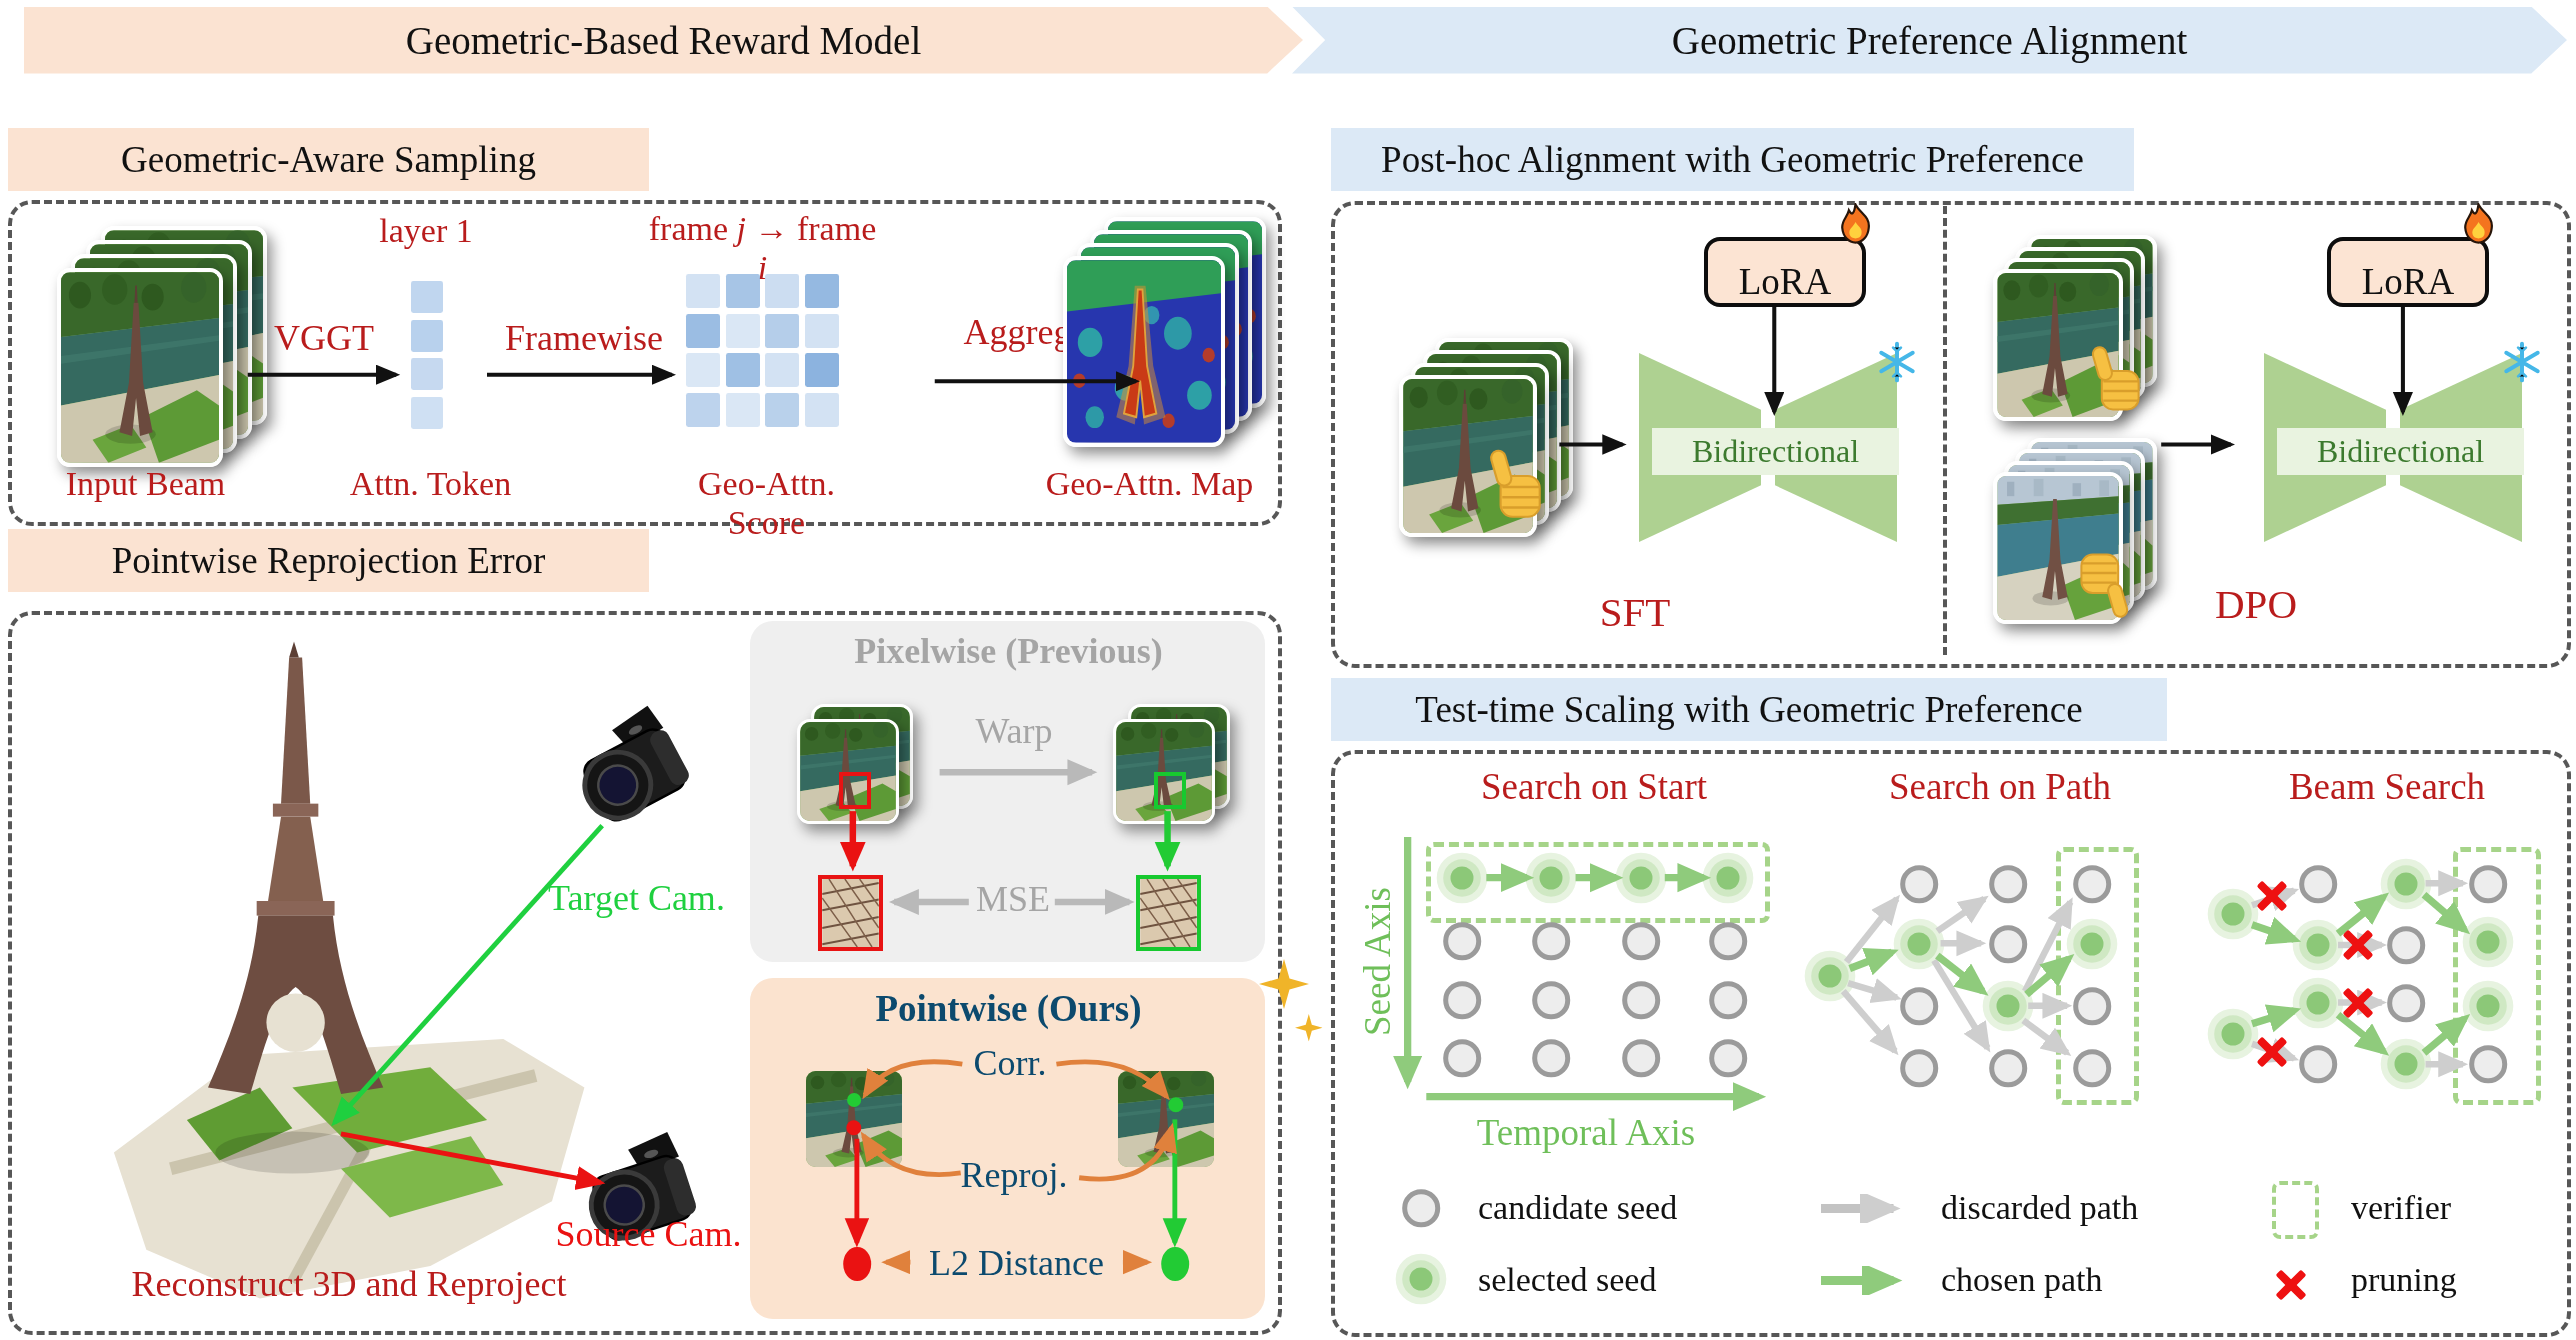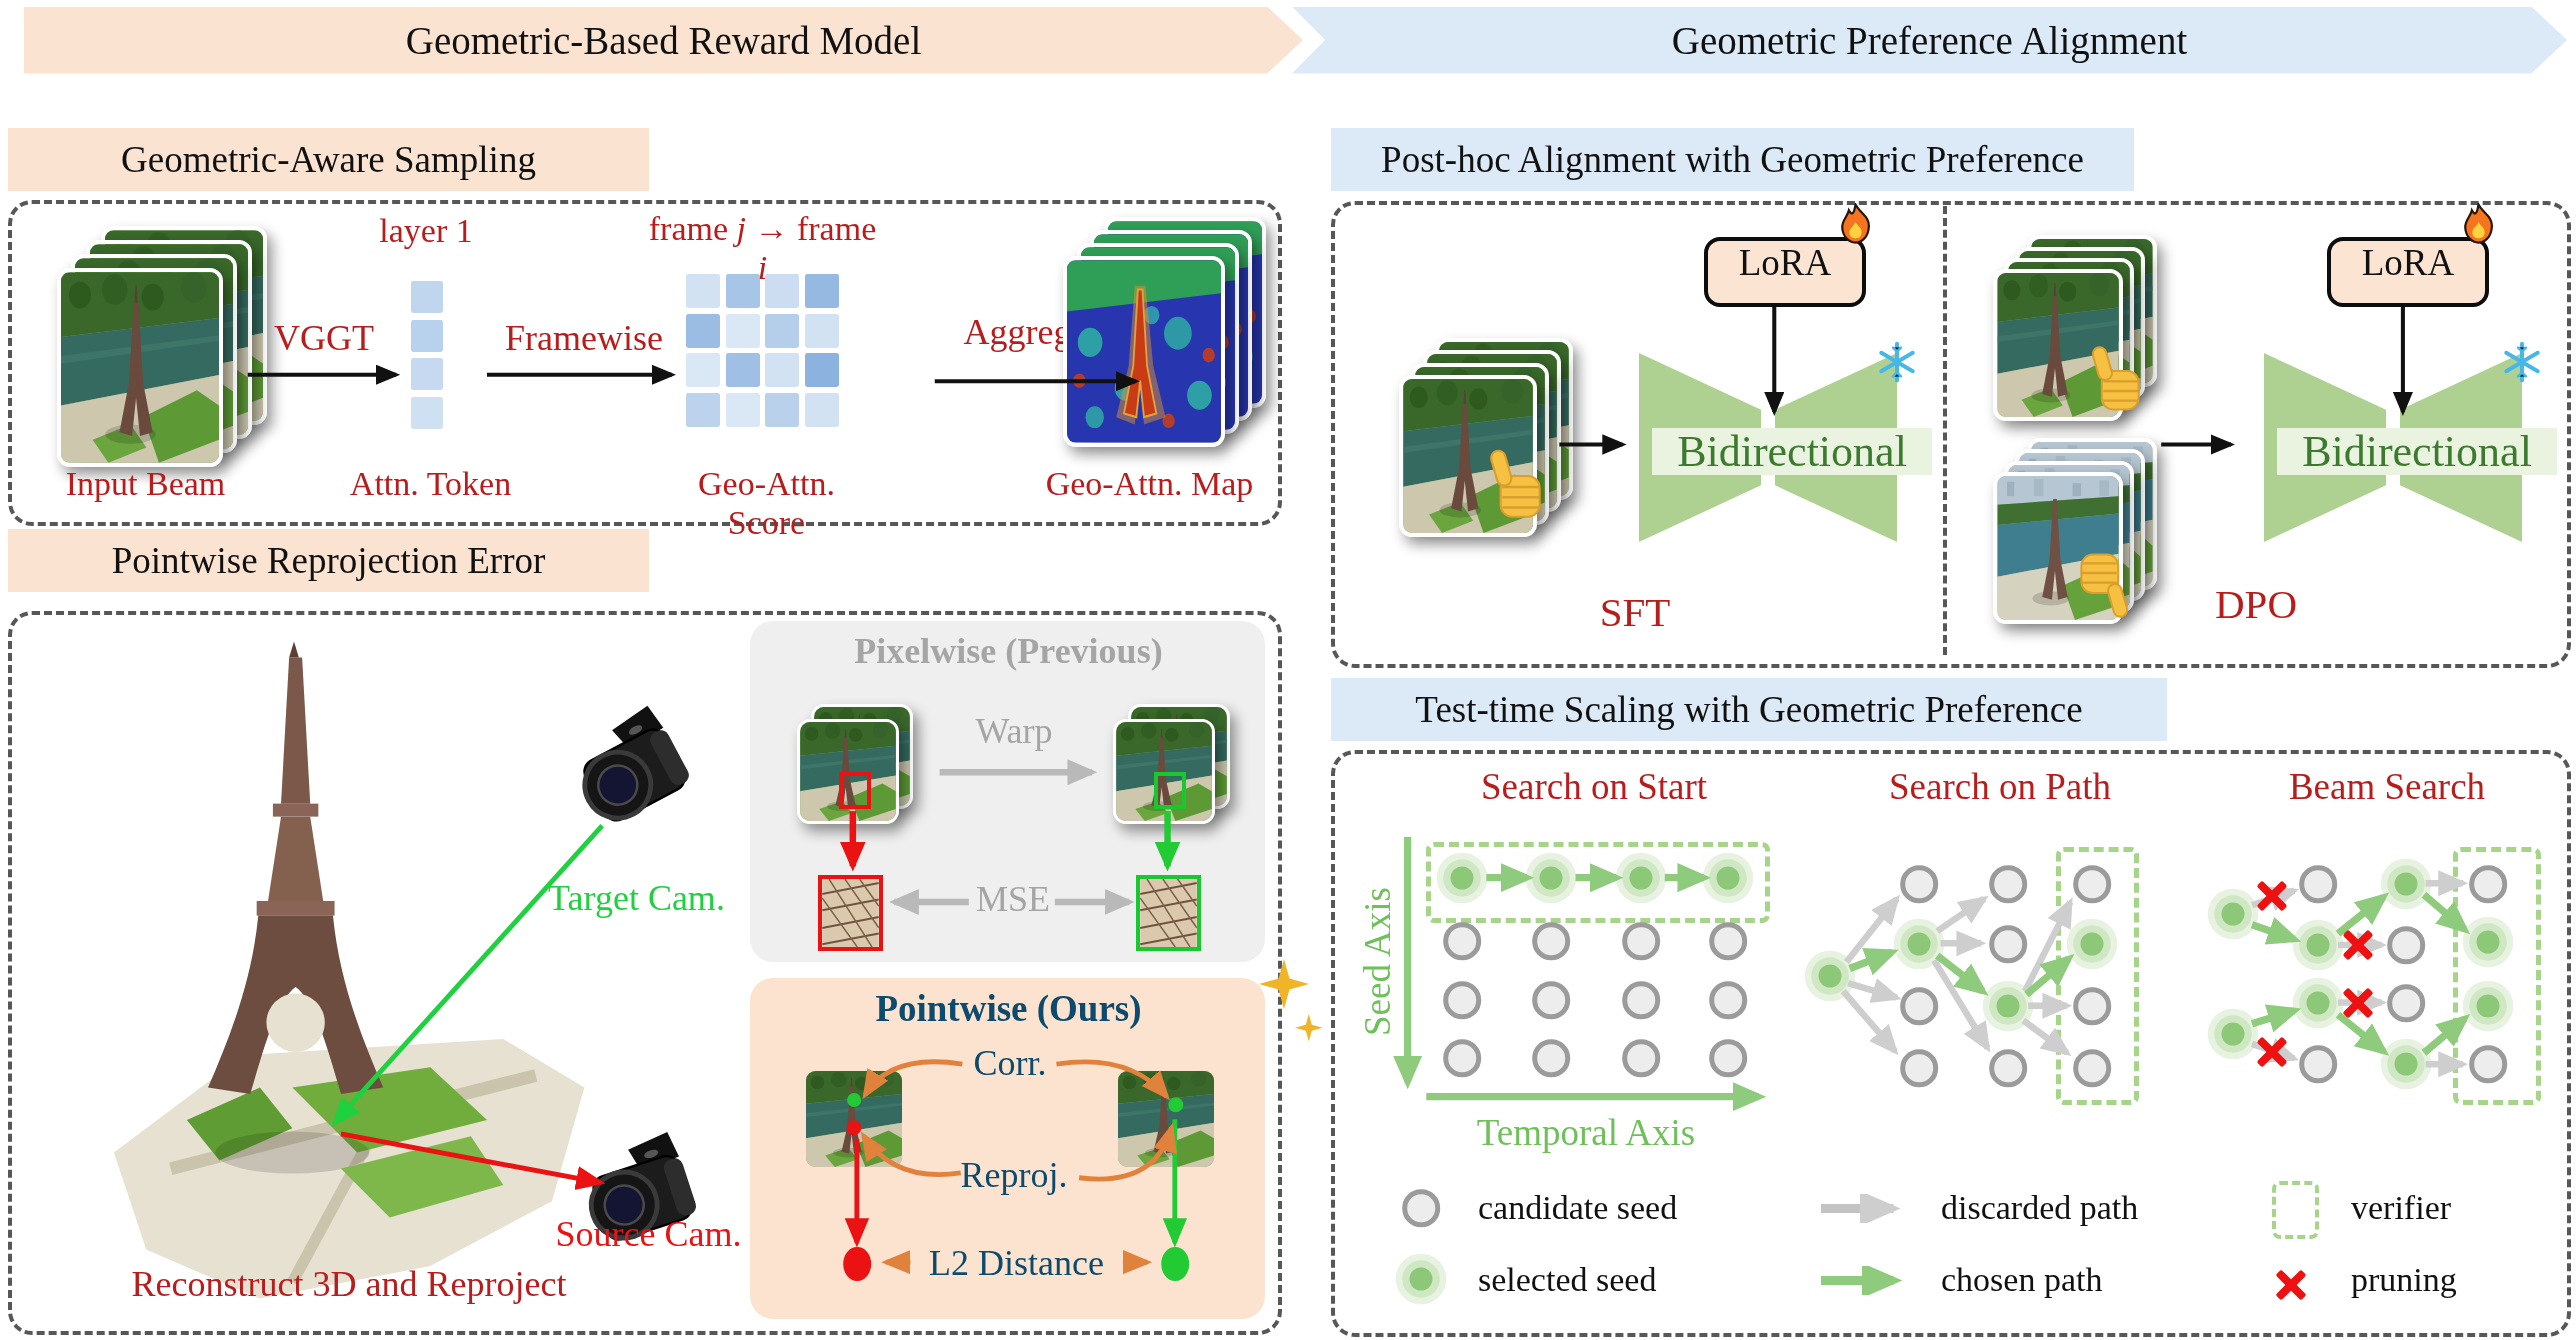--- a/index.html
+++ b/index.html
@@ -18,24 +18,24 @@
   .cell{width:34px;height:34px;border-radius:2.4px;}
   #score-grid{position:absolute;left:686px;top:274px;width:153px;display:grid;
               grid-template-columns:repeat(4,34px);grid-gap:5.7px;}
   .cap{font-size:34px;}
   .gray-t{color:#a5a5a5;}
   .orange-t{color:#0c4a6e;}
   .trapL{position:absolute;width:122px;height:189px;background:#aed191;
          clip-path:polygon(0 0,100% 30%,100% 70%,0 100%);}
   .trapR{position:absolute;width:122px;height:189px;background:#aed191;
          clip-path:polygon(0 30%,100% 0,100% 100%,0 70%);}
-  .bidi{position:absolute;width:280px;height:47px;background:#e9f3e0;color:#3c7a2e;
-        display:flex;align-items:center;justify-content:center;font-size:44px;}
+  .bidi{position:absolute;width:247px;height:47px;background:#e9f3e0;color:#3c7a2e;
+        display:flex;align-items:center;justify-content:center;font-size:32px;}
   .lora{position:absolute;width:154px;height:62px;background:#fce4d3;border:4.9px solid #0d0d0d;
-        border-radius:16px;display:flex;align-items:flex-start;justify-content:center;font-size:37px;}
+        border-radius:16px;display:flex;align-items:flex-end;justify-content:center;font-size:37px;}
   .nd{position:absolute;width:27.6px;height:27.6px;border-radius:50%;
       border:5.7px solid #9b9b9b;background:#ededed;transform:translate(-50%,-50%);}
   .nds{position:absolute;width:23px;height:23px;border-radius:50%;background:#8cc878;
        box-shadow:0 0 0 7.3px #cfe8c3,0 0 0 13.8px #e7f3e0;transform:translate(-50%,-50%);}
   .verif{position:absolute;border:5.7px dashed #a6d489;border-radius:8px;}
   .xmark{position:absolute;width:32px;height:32px;transform:translate(-50%,-50%);}
   .xmark::before,.xmark::after{content:"";position:absolute;left:-1.6px;top:12px;width:36px;height:8px;
        background:#ee1111;border-radius:2.4px;}
   .xmark::before{transform:rotate(45deg);}
   .xmark::after{transform:rotate(-45deg);}

